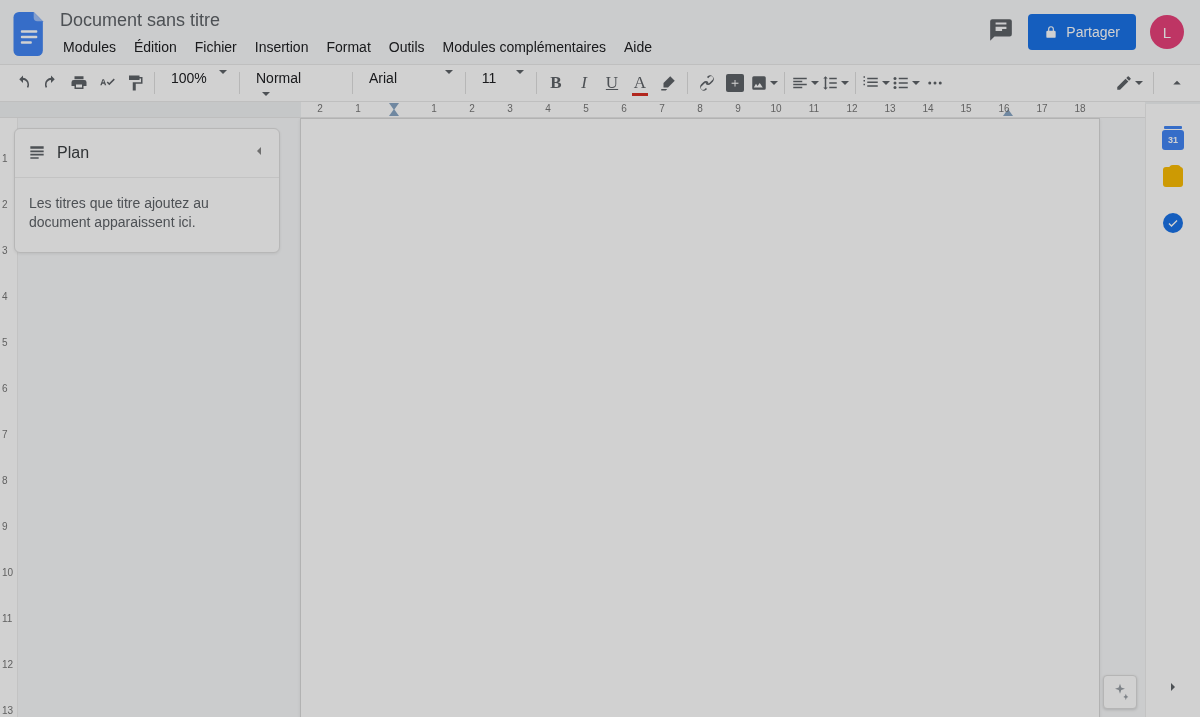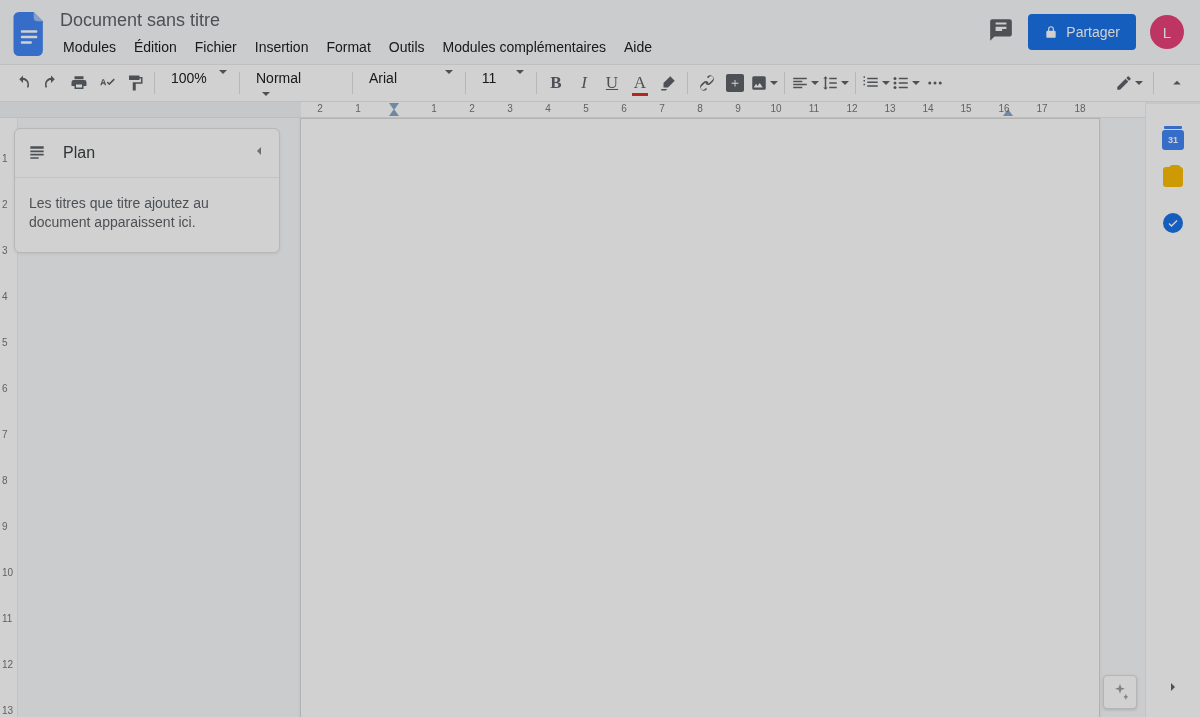--- a/index.html
+++ b/index.html
@@ -46,21 +46,21 @@
   .ind.left{left:389px;} .ind.right{left:1003px;}
 
   
   .workspace { position:absolute; top:118px; bottom:0; left:0; right:55px; background:#f8f9fa; overflow:hidden;}
   .ruler-v { position:absolute; left:0; top:0; bottom:0; width:18px; background:#fff; border-right:1px solid #eee; font-size:10px; color:#777;}
   .ruler-v span{position:absolute;left:2px;transform:translateY(-50%) rotate(0deg);}
   .page { position:absolute; left:300px; top:0; width:800px; height:1050px; background:#fff; border:1px solid #d9d9d9; box-shadow:0 1px 3px rgba(0,0,0,.08);}
   
   .outline { position:absolute; left:14px; top:10px; width:266px; background:#fff; border:1px solid #e0e0e0; border-radius:6px; box-shadow:0 1px 3px rgba(0,0,0,.08);}
   .outline-head { display:flex; align-items:center; padding:14px 12px; border-bottom:1px solid #eee;}
-  .outline-head .ttl{ font-size:16px; color:#3c4043; margin-left:16px;}
+  .outline-head .ttl{ font-size:16px; color:#3c4043; margin-left:10px;}
   .outline-head .chev{ margin-left:auto; color:#888; cursor:pointer;}
   .outline-body { padding:16px 14px 20px; font-size:14px; color:#5f6368; line-height:1.35;}
   
   .explore-btn{ position:absolute; right:8px; bottom:8px; width:34px;height:34px;background:#fff;border:1px solid #ddd;border-radius:4px;box-shadow:0 1px 3px rgba(0,0,0,.15);display:flex;align-items:center;justify-content:center;color:#9aa0a6;cursor:pointer;}
 
   
   .sidepanel{ position:absolute; right:0; top:104px; bottom:0; width:55px; background:#fff; border-left:1px solid #eee; display:flex; flex-direction:column; align-items:center; padding-top:16px; gap:24px;}
   .side-ico{ width:22px;height:22px; cursor:pointer; display:flex;align-items:center;justify-content:center;}
   .side-expand{ margin-top:auto; margin-bottom:18px; color:#5f6368; cursor:pointer;}
   .cal{width:32px;height:20px;background:#4285f4;border-radius:3px;color:#fff;font-size:9px;font-weight:700;display:flex;align-items:center;justify-content:center;position:relative;margin-top:17px;}

